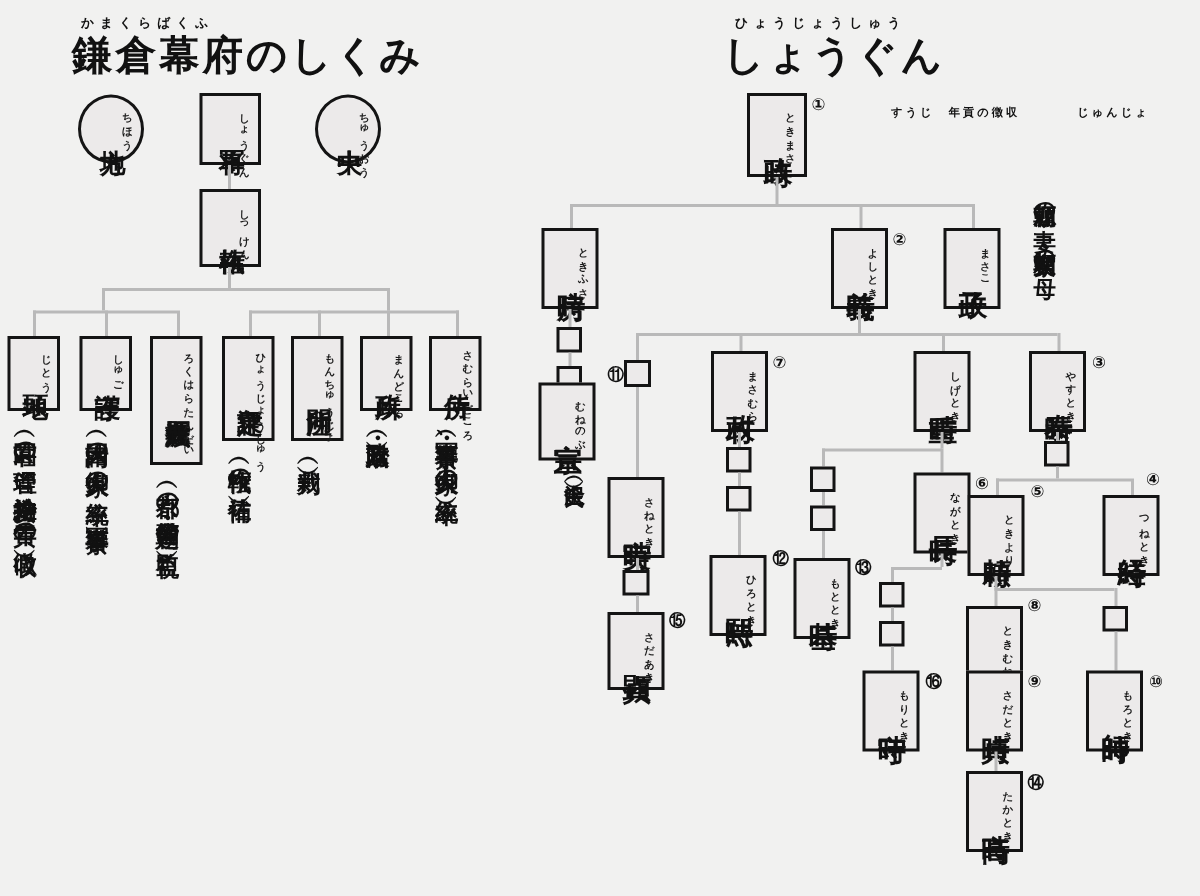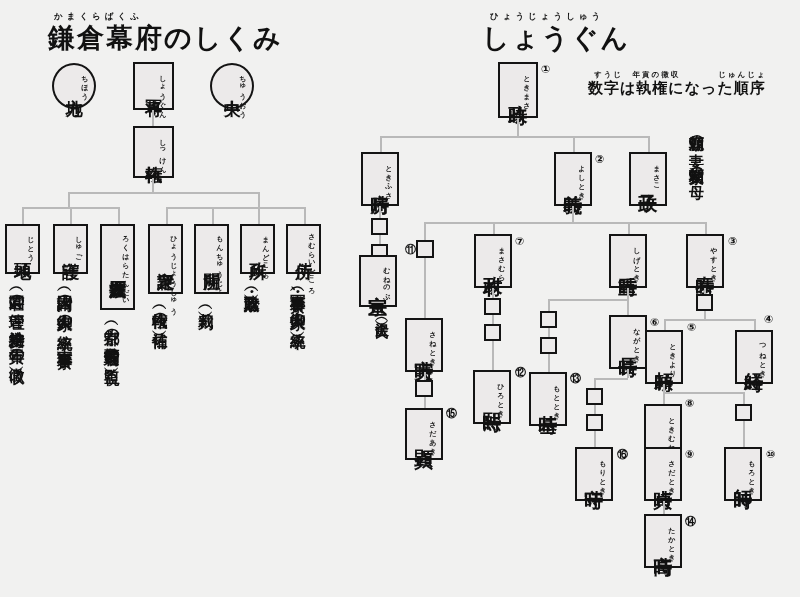--- a/index.html
+++ b/index.html
@@ -181,21 +181,20 @@
   <div class="abs vbox mid" style="left:286px;top:224px;width:35px;height:50px;">
     <span>侍所</span>
   </div>
   <div class="abs ruby" style="left:307px;top:228px;height:46px;">さむらいどころ</div>
   <div class="abs vdesc" style="left:287px;top:282px;height:235px;">（軍事・警察、御家人の統率）</div>
 
   <div class="abs ruby-line" style="left:490px;top:12px;">ひょうじょうしゅう</div>
   <div class="abs title" style="left:482px;top:24px;">しょうぐん</div>
 
   <div class="abs legend-ruby" style="left:594px;top:70px;">すうじ　年貢の徴収　　　　じゅんじょ</div>
-  <div class="abs legend" style="left:588px;top:79px;">数字は執権になった順序</div>
 
   <div class="abs vnote" style="left:686px;top:124px;height:100px;">源頼朝の妻、頼家・実朝の母</div>
 
   <div class="abs vbox big" style="left:498px;top:62px;width:40px;height:56px;">
     <span>時政</span>
   </div>
   <div class="abs ruby" style="left:522px;top:70px;height:40px;">ときまさ</div>
   <div class="abs num" style="left:541px;top:64px;">①</div>
 
   <div class="abs ln lnv" style="left:517px;top:118px;height:18px;"></div>

